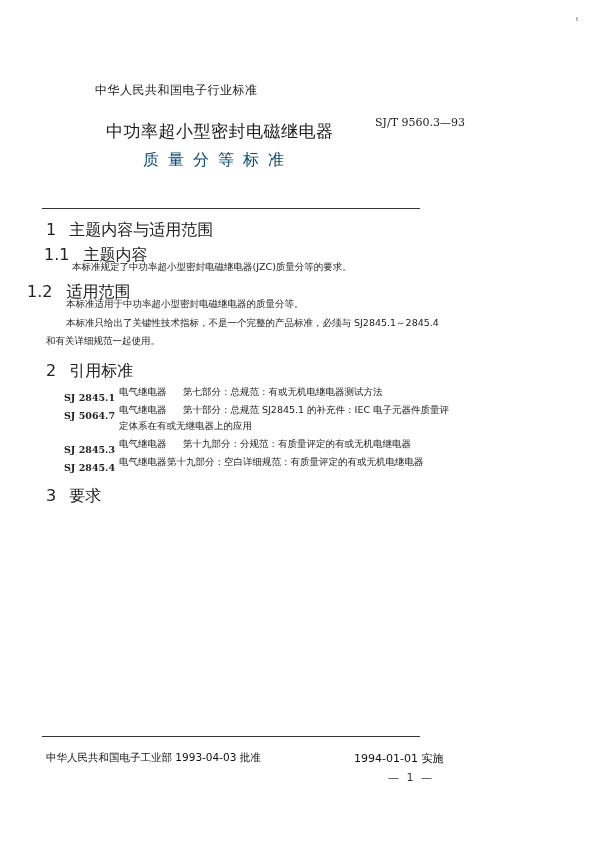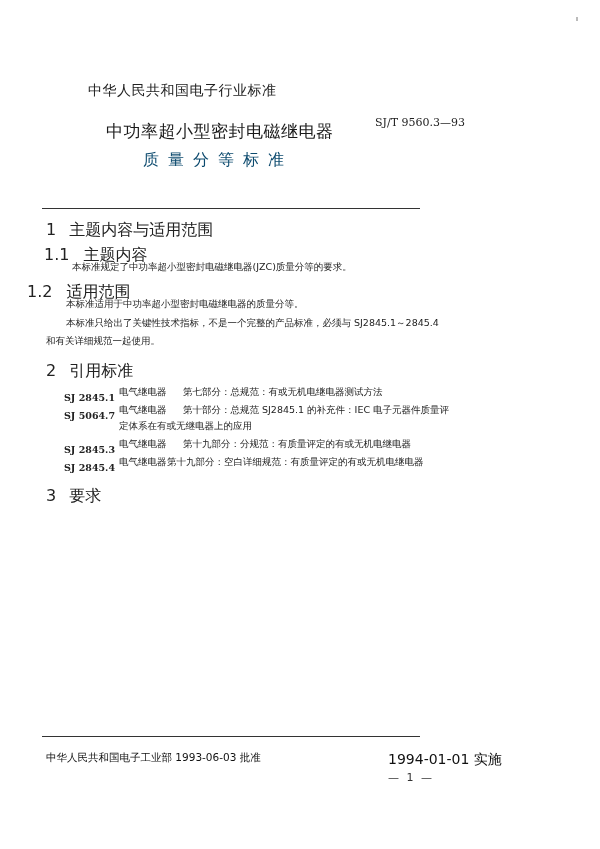--- a/index.html
+++ b/index.html
@@ -2,32 +2,32 @@
 <html><head>
   <meta charset="utf-8">
   <style>
     html, body { margin: 0; padding: 0; background: #ffffff; }
     body {
       width: 600px; height: 849px; position: relative; overflow: hidden;
       font-family: "DejaVu Sans", "Liberation Sans", sans-serif;
       color: #1a1a1a;
     }
     .abs { position: absolute; white-space: nowrap; }
-    .industry { left: 88px; top: 82px; font-size: 14px; letter-spacing: 0.5px; color: #222; }
+    .industry { left: 95px; top: 82px; font-size: 12px; letter-spacing: 0.5px; color: #222; }
     .code { left: 375px; top: 116px; font-size: 11px; font-family: "DejaVu Serif", serif; color: #222; }
     .title1 { left: 106px; top: 120px; font-size: 17px; letter-spacing: 0.5px; color: #1a1a1a; }
     .title2 { left: 143px; top: 150px; font-size: 16px; letter-spacing: 9px; color: #0c4a6e; }
     .rule { position: absolute; left: 42px; width: 379px; height: 1px; background: #333; }
     .rule.top { top: 208px; width: 378px; }
     .rule.bottom { top: 736px; width: 378px; }
     .sec { font-size: 16px; color: #222; }
     .body-text { font-size: 9.5px; color: #222; }
     .ref-code { font-size: 9.5px; font-family: "DejaVu Serif", serif; color: #222; font-weight: bold; }
     .footer-left { left: 46px; top: 751px; font-size: 10.5px; color: #111; }
-    .footer-right { left: 388px; top: 751px; font-size: 14px; color: #111; }
+    .footer-right { left: 354px; top: 751px; font-size: 11px; color: #111; }
     .page-num { left: 388px; top: 771px; font-size: 11px; color: #333; letter-spacing: 2px; }
     .mark { position: absolute; left: 576px; top: 17px; width: 2px; height: 4px; background: #bbb; }
   </style>
 </head>
 <body>
 
 <div class="mark"></div>
 
 <div class="abs industry">中华人民共和国电子行业标准</div>
 <div class="abs code">SJ/T 9560.3—93</div>
@@ -85,15 +85,15 @@
   <span class="body-text" style="position:absolute; left:103px;">第十九部分：空白详细规范：有质量评定的有或无机电继电器</span>
 </div>
 
 <div class="abs sec" style="left:46px; top:486px;">
   <span>3</span>
   <span style="margin-left:8px;">要求</span>
 </div>
 
 <div class="rule bottom"></div>
 
-<div class="abs footer-left">中华人民共和国电子工业部 1993-06-03 批准</div>
+<div class="abs footer-left">中华人民共和国电子工业部 1993-04-03 批准</div>
 <div class="abs footer-right">1994-01-01 实施</div>
 <div class="abs page-num">— 1 —</div>
 
 </body></html>

